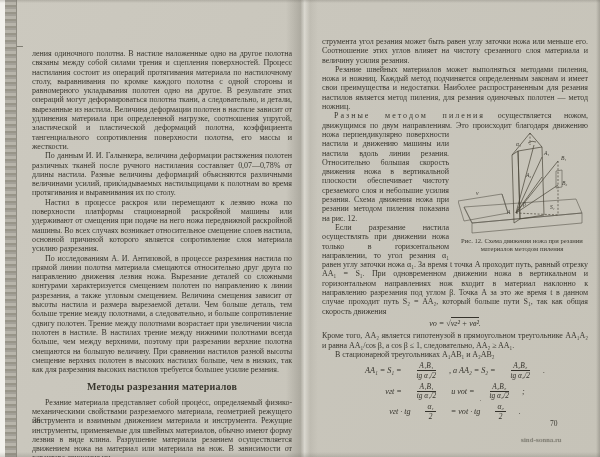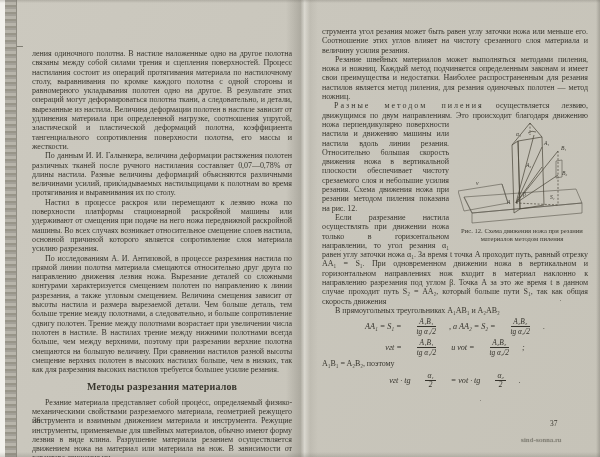--- a/index.html
+++ b/index.html
@@ -13,21 +13,21 @@
     border-right:1px solid #8f8c82;}
   .gutter{position:absolute;left:286px;top:0;width:32px;height:457px;
     background:linear-gradient(to right,rgba(110,107,97,0) 0%,rgba(110,107,97,0.30) 45%,rgba(248,247,242,0.35) 58%,rgba(110,107,97,0.10) 75%,rgba(110,107,97,0) 100%);}
   .edge-right{position:absolute;right:0;top:0;width:4px;height:457px;background:linear-gradient(to left,rgba(100,97,88,.35),rgba(100,97,88,0));}
   .edge-top{position:absolute;left:0;top:0;width:600px;height:3px;background:linear-gradient(to bottom,rgba(100,97,88,.25),rgba(100,97,88,0));}
   .edge-bottom{position:absolute;left:0;bottom:0;width:600px;height:5px;background:linear-gradient(to top,rgba(100,97,88,.22),rgba(100,97,88,0));}
 
   .page-col{position:absolute;color:#38362e;font-size:8px;line-height:9.3px;
     text-align:justify;letter-spacing:-0.05px;}
   .left-col{left:32px;top:25px;width:260px;margin-top:24px;}
-  .right-col{left:322px;top:27px;width:266px;}
+  .right-col{left:322px;top:37px;width:266px;}
   p{margin:0;}
   p.ind{text-indent:13px;}
   .heading{font-weight:bold;text-align:center;margin:8px 0 6px;font-size:10px;letter-spacing:0.2px;}
   .spaced{letter-spacing:2px;}
 
   .figure{float:right;width:132px;margin:1px 0 3px 7px;}
   .figure svg{display:block;width:128px;height:104px;margin:0 auto;}
   .fig-wrap{position:relative;width:128px;margin:0 auto;}
   .fig-label{position:absolute;font-size:5.6px;font-style:italic;color:#3c3a32;line-height:1;}
   .caption{font-size:6.6px;line-height:7.6px;text-align:center;color:#3b3931;margin-top:2px;letter-spacing:0;}
@@ -73,21 +73,21 @@
     <p class="ind">По исследованиям А. И. Антиповой, в процессе разрезания настила по прямой линии полотна материала смещаются относительно друг друга по направлению движения лезвия ножа. Вырезание деталей со сложными контурами характеризуется смещением полотен по направлению к линии разрезания, а также угловым смещением. Величина смещения зависит от высоты настила и размера вырезаемой детали. Чем больше деталь, тем больше трение между полотнами, а следовательно, и больше сопротивление сдвигу полотен. Трение между полотнами возрастает при увеличении числа полотен в настиле. В настилах трение между нижними полотнами всегда больше, чем между верхними, поэтому при разрезании верхние полотна смещаются на большую величину. При сравнении настилов разной высоты смещение верхних полотен в высоких настилах больше, чем в низких, так как для разрезания высоких настилов требуется большее усилие резания.</p>
     <div class="heading">Методы разрезания материалов</div>
     <p class="ind">Резание материала представляет собой процесс, определяемый физико-механическими свойствами разрезаемого материала, геометрией режущего инструмента и взаимным движением материала и инструмента. Режущие инструменты, применяемые для швейных материалов, обычно имеют форму лезвия в виде клина. Разрушение материала резанием осуществляется движением ножа на материал или материала на нож. В зависимости от характера движения ин-</p>
   </div>
   <div class="pagenum pn-left">36</div>
 
   <div class="page-col right-col">
     <p>струмента угол резания может быть равен углу заточки ножа или меньше его. Соотношение этих углов влияет на чистоту срезанного слоя материала и величину усилия резания.</p>
     <p class="ind">Резание швейных материалов может выполняться методами пиления, ножа и ножниц. Каждый метод подчиняется определенным законам и имеет свои преимущества и недостатки. Наиболее распространенным для резания настилов является метод пиления, для резания одиночных полотен — метод ножниц.</p>
 
-    <p><span class="ind" style="display:inline-block;width:12px;"></span><span class="spaced">Разные методом пиления</span><span> осуществляется лезвию, движущимся по двум направлениям. Это происходит благодаря</span>
+    <p><span class="ind" style="display:inline-block;width:12px;"></span><span class="spaced">Разные методом пиления</span><span> осуществляется ножом, движущимся по двум направлениям. Это происходит благодаря</span>
       <span class="figure" style="display:block;">
         <span class="fig-wrap" style="display:block;">
           <svg viewBox="0 0 128 104">
 
             <path class="diag-light" d="M6 76 L118 68 L124 82 L14 92 Z"></path>
             <path class="diag-light" d="M14 92 L124 82 L124 92 L14 102 Z"></path>
             <path class="diag-light" d="M6 76 L14 92"></path>
 
             <path class="diag-light" d="M0 70 L44 63 L50 82 L6 90 Z"></path>
             <path class="diag-light" d="M44 63 L50 82"></path>
@@ -116,22 +116,23 @@
           <span class="fig-label" style="left:92px;top:74px;">S₁</span>
           <span class="fig-label" style="left:65px;top:71px;">β</span>
           <span class="fig-label" style="left:18px;top:60px;">v</span>
         </span>
         <span class="caption" style="display:block;">Рис. 12. Схема движения ножа при резании материалов методом пиления</span>
       </span>
       <span>движению ножа перпендикулярно поверхности настила и движению машины или настила вдоль линии резания. Относительно большая скорость движения ножа в вертикальной плоскости обеспечивает чистоту срезаемого слоя и небольшие усилия резания. Схема движения ножа при резании методом пиления показана на рис. 12.</span>
     </p>
 
     <p class="ind">Если разрезание настила осуществлять при движении ножа только в горизонтальном направлении, то угол резания α₁ равен углу заточки ножа α₁. За время t точка A проходит путь, равный отрезку AA₁ = S₁. При одновременном движении ножа в вертикальном и горизонтальном направлениях нож входит в материал наклонно к направлению разрезания под углом β. Точка A за это же время t в данном случае проходит путь S₂ = AA₂, который больше пути S₁, так как общая скорость движения</p>
-    <p class="ind">В прямоугольных треугольниках A₁AB₁ и A₂AB₂</p>
+    <div class="formula"><span>vо = √</span><span class="ov">vг² + vв²</span><span>.</span></div>
+    <p>Кроме того, AA₂ является гипотенузой в прямоугольном треугольнике AA₁A₂ и равна AA₁/cos β, а cos β ≤ 1, следовательно, AA₂ ≥ AA₁.</p>
+    <p class="ind">В стационарной треугольниках A₁AB₁ и A₂AB₂</p>
     <div class="formula"><span>AA₁ = S₁ = </span><span class="frac"><span class="num">A₁B₁</span><span class="den">tg α₁/2</span></span><span>,  а  AA₂ = S₂ = </span><span class="frac"><span class="num">A₂B₂</span><span class="den">tg α₂/2</span></span><span>.</span></div>
     <div class="formula"><span>vгt = </span><span class="frac"><span class="num">A₁B₁</span><span class="den">tg α₁/2</span></span><span>  и  vоt = </span><span class="frac"><span class="num">A₂B₂</span><span class="den">tg α₂/2</span></span><span>;</span></div>
-    <p>A₁B₁ = A₂B₂, поэтому</p>
     <div class="formula"><span>vгt · tg </span><span class="frac"><span class="num">α₁</span><span class="den">2</span></span><span> = vоt · tg </span><span class="frac"><span class="num">α₂</span><span class="den">2</span></span><span>.</span></div>
   </div>
-  <div class="pagenum pn-right">37</div>
+  <div class="pagenum pn-right">70</div>
 
   <div class="watermark">sind-sonna.ru</div>
 </div>
 
 </body></html>

